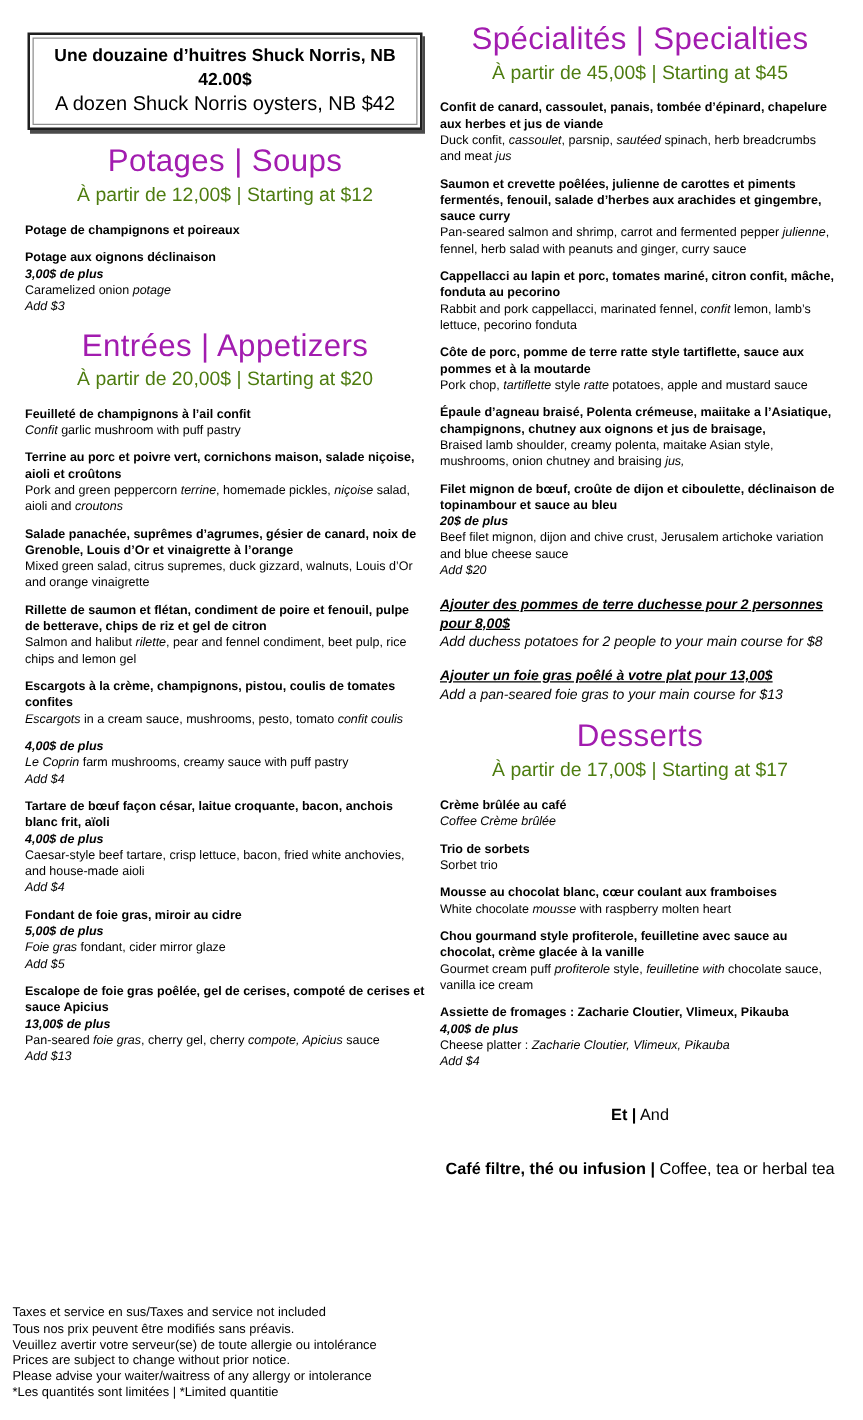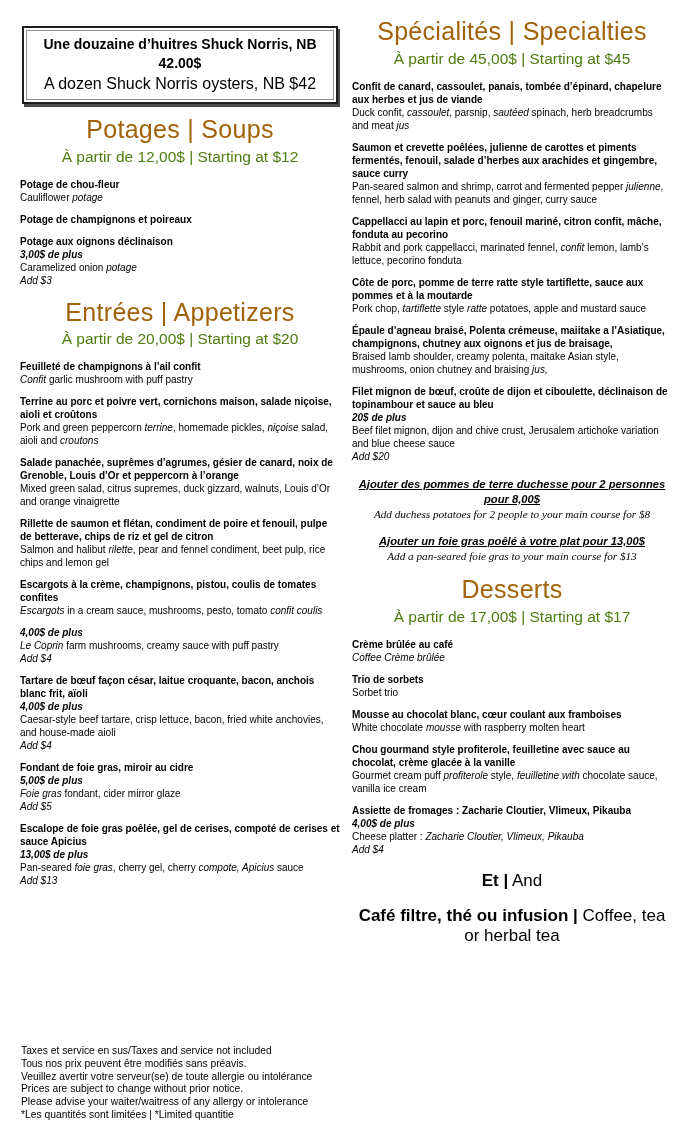--- a/index.html
+++ b/index.html
@@ -13,67 +13,63 @@
 
   .banner {
     border:2px solid #1f1f1f; box-shadow:2px 3px 0 #4a4a4a;
     margin:14px 2px 2px 2px; background:#fff;
   }
   .banner-inner { border:1px solid #8f8f8f; margin:2px; padding:4px 6px 5px; text-align:center; }
   .banner-fr { font-weight:bold; font-size:14px; line-height:1.35; }
   .banner-en { font-size:16px; line-height:1.35; }
 
   h1.section-title {
-    font-weight:300; color:#a16207; font-size:25px; line-height:1.1;
+    font-weight:300; color:#a21caf; font-size:25px; line-height:1.1;
     text-align:center; margin:12px 0 0; letter-spacing:.3px;
   }
   .col > h1.first { margin-top:6px; }
   h2.section-sub {
     font-weight:400; color:#4d7c0f; font-size:15.5px;
     text-align:center; margin:4px 0 12px;
   }
 
   .item { margin-bottom:9px; font-size:10px; line-height:1.3; }
   .item .fr { font-weight:bold; }
   .item .supfr { font-weight:bold; font-style:italic; }
   .item .supen { font-style:italic; }
   span.i { font-style:italic; }
   span.b { font-weight:bold; }
 
   .addons { margin-top:14px; }
-  .addon { text-align:center; margin-bottom:12px; font-size:11.2px; line-height:1.35; }
+  .addon { margin-bottom:12px; font-size:11.2px; line-height:1.35; }
   .addon-fr { font-weight:bold; font-style:italic; text-decoration:underline; }
-  .addon-en { font-style:italic;font-family:Liberation Serif, serif; }
-
-  .extra-line { text-align:center; font-size:17px; margin-top:15px; }
-
-  .footer { position:absolute; left:21px; bottom:14px; font-size:10.3px; line-height:1.25; }
+  .addon-en { font-style:italic; }
+
+  .extra-line { text-align:center; font-size:13px; margin-top:28px; }
+
+  .footer { position:absolute; left:10px; bottom:14px; font-size:10.3px; line-height:1.25; }
   .footer div { white-space:nowrap; }
 </style>
 </head>
 <body>
 
 <div class="page">
 
   <div class="col">
     <div class="banner">
       <div class="banner-inner">
         <div class="banner-fr">Une douzaine d’huitres Shuck Norris, NB 42.00$</div>
         <div class="banner-en">A dozen Shuck Norris oysters, NB $42</div>
       </div>
     </div>
 
     <h1 class="section-title">Potages | Soups</h1>
     <h2 class="section-sub">À partir de 12,00$ | Starting at $12</h2>
     <div class="items">
         <div class="item">
-          <div class="fr">Potage de chou-fleur</div>
-          <div class="en"><span>Cauliflower </span><span class="i">potage</span></div>
-        </div>
-        <div class="item">
           <div class="fr">Potage de champignons et poireaux</div>
         </div>
         <div class="item">
           <div class="fr">Potage aux oignons déclinaison</div>
           <div class="supfr">3,00$ de plus</div>
           <div class="en"><span>Caramelized onion </span><span class="i">potage</span></div>
           <div class="supen">Add $3</div>
         </div>
       </div>
 
@@ -82,21 +78,21 @@
     <div class="items">
         <div class="item">
           <div class="fr">Feuilleté de champignons à l’ail confit</div>
           <div class="en"><span class="i">Confit</span><span> garlic mushroom with puff pastry</span></div>
         </div>
         <div class="item">
           <div class="fr">Terrine au porc et poivre vert, cornichons maison, salade niçoise, aioli et croûtons</div>
           <div class="en"><span>Pork and green peppercorn </span><span class="i">terrine</span><span>, homemade pickles, </span><span class="i">niçoise</span><span> salad, aioli and </span><span class="i">croutons</span></div>
         </div>
         <div class="item">
-          <div class="fr">Salade panachée, suprêmes d’agrumes, gésier de canard, noix de Grenoble, Louis d’Or et peppercorn à l’orange</div>
+          <div class="fr">Salade panachée, suprêmes d’agrumes, gésier de canard, noix de Grenoble, Louis d’Or et vinaigrette à l’orange</div>
           <div class="en"><span>Mixed green salad, citrus supremes, duck gizzard, walnuts, Louis d’Or and orange vinaigrette</span></div>
         </div>
         <div class="item">
           <div class="fr">Rillette de saumon et flétan, condiment de poire et fenouil, pulpe de betterave, chips de riz et gel de citron</div>
           <div class="en"><span>Salmon and halibut </span><span class="i">rilette</span><span>, pear and fennel condiment, beet pulp, rice chips and lemon gel</span></div>
         </div>
         <div class="item">
           <div class="fr">Escargots à la crème, champignons, pistou, coulis de tomates confites</div>
           <div class="en"><span class="i">Escargots</span><span> in a cream sauce, mushrooms, pesto, tomato </span><span class="i">confit coulis</span></div>
         </div>
@@ -132,21 +128,21 @@
     <div class="items">
         <div class="item">
           <div class="fr">Confit de canard, cassoulet, panais, tombée d’épinard, chapelure aux herbes et jus de viande</div>
           <div class="en"><span>Duck confit, </span><span class="i">cassoulet</span><span>, parsnip, </span><span class="i">sautéed</span><span> spinach, herb breadcrumbs and meat </span><span class="i">jus</span></div>
         </div>
         <div class="item">
           <div class="fr">Saumon et crevette poêlées, julienne de carottes et piments fermentés, fenouil, salade d’herbes aux arachides et gingembre, sauce curry</div>
           <div class="en"><span>Pan-seared salmon and shrimp, carrot and fermented pepper </span><span class="i">julienne</span><span>, fennel, herb salad with peanuts and ginger, curry sauce</span></div>
         </div>
         <div class="item">
-          <div class="fr">Cappellacci au lapin et porc, fenouil mariné, citron confit, mâche, fonduta au pecorino</div>
+          <div class="fr">Cappellacci au lapin et porc, tomates mariné, citron confit, mâche, fonduta au pecorino</div>
           <div class="en"><span>Rabbit and pork cappellacci, marinated fennel, </span><span class="i">confit</span><span> lemon, lamb’s lettuce, pecorino fonduta</span></div>
         </div>
         <div class="item">
           <div class="fr">Côte de porc, pomme de terre ratte style tartiflette, sauce aux pommes et à la moutarde</div>
           <div class="en"><span>Pork chop, </span><span class="i">tartiflette</span><span> style </span><span class="i">ratte</span><span> potatoes, apple and mustard sauce</span></div>
         </div>
         <div class="item">
           <div class="fr">Épaule d’agneau braisé, Polenta crémeuse, maiitake a l’Asiatique, champignons, chutney aux oignons et jus de braisage,</div>
           <div class="en"><span>Braised lamb shoulder, creamy polenta, maitake Asian style, mushrooms, onion chutney and braising </span><span class="i">jus,</span></div>
         </div>

